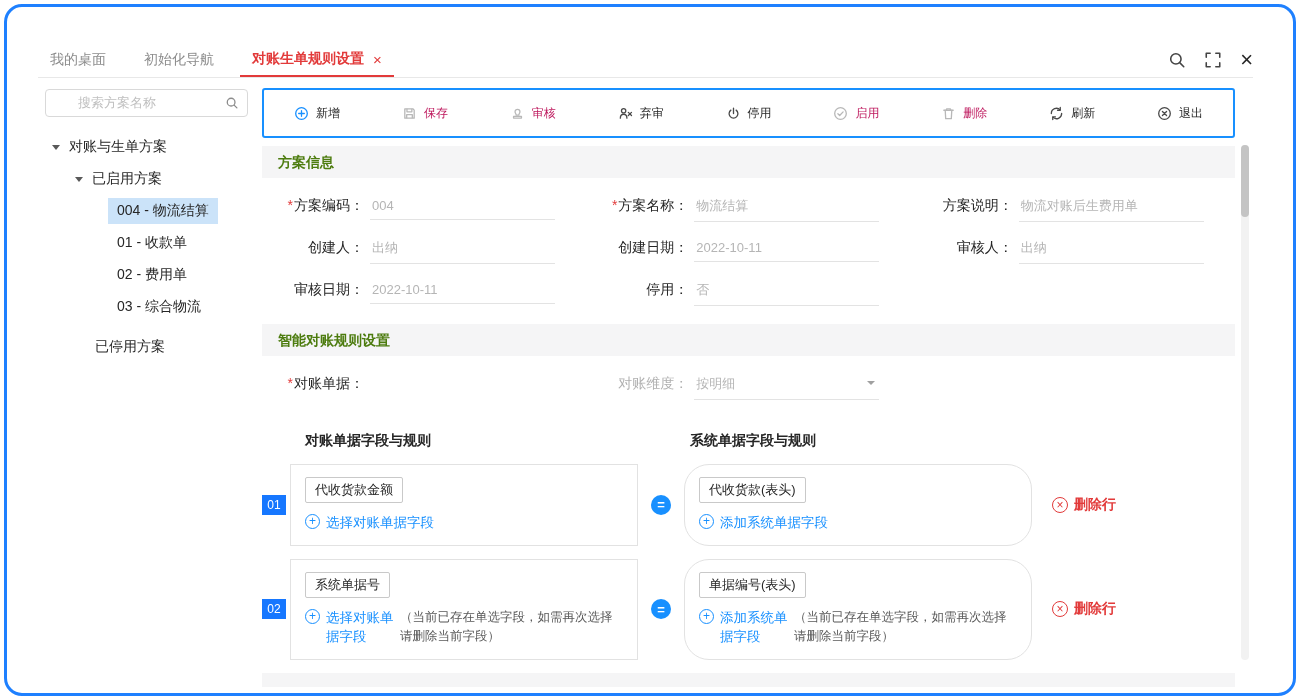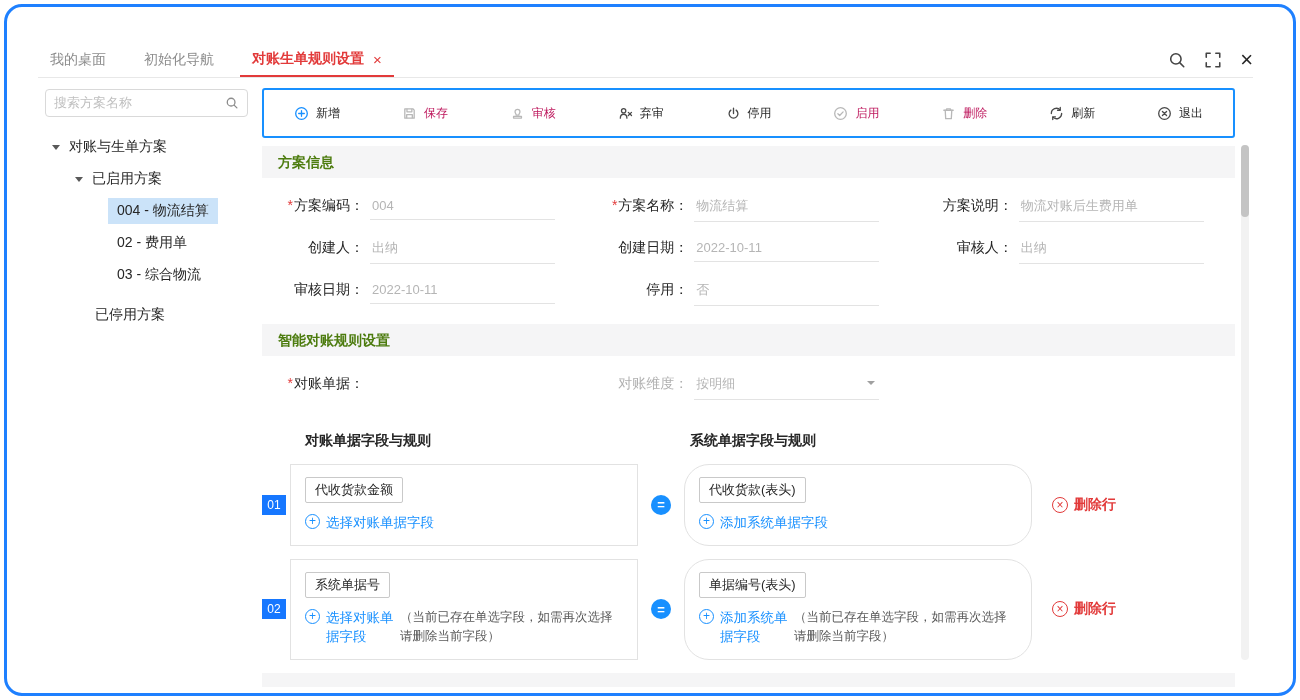--- a/index.html
+++ b/index.html
@@ -17,21 +17,21 @@
   .tab-close { margin-left:9px; font-size:15px; color:#e23a3a; font-weight:normal; }
   .tabbar-actions { margin-left:auto; display:flex; align-items:center; gap:18px; }
   .action-icon { width:18px; height:18px; color:#444; cursor:pointer; }
   .win-close { font-size:22px; color:#262626; line-height:1; cursor:pointer; }
 
   
   .sidebar { position:absolute; left:31px; top:78px; width:224px; bottom:8px; }
   .search-box { margin:4px 0 0 7px; width:203px; height:28px; border:1px solid #d9d9d9;
                 border-radius:4px; display:flex; align-items:center; padding:0 8px; background:#fff; }
   .search-box input { border:none; outline:none; flex:1; font-size:13px; color:#404040;
-                      font-family:Liberation Serif, serif; min-width:0; }
+                      font-family:Liberation Serif, serif; min-width:0;margin-left:24px; }
   .search-box input::placeholder { color:#bfbfbf; }
   .search-icon-sm { width:14px; height:14px; color:#8c8c8c; flex:none; }
   .tree { margin-top:14px; font-size:14px; color:#262626; }
   .tree-row { display:flex; align-items:center; height:32px; cursor:pointer; }
   .caret { width:0; height:0; border-left:4.5px solid transparent; border-right:4.5px solid transparent;
            border-top:5.5px solid #595959; margin-right:9px; flex:none; }
   .lvl0 { padding-left:14px; }
   .lvl1 { padding-left:37px; }
   .lvl2 { padding-left:70px; }
   .lvl1t { padding-left:57px; margin-top:8px; }
@@ -136,20 +136,23 @@
         <span>对账与生单方案</span>
       </div>
       <div class="tree-row lvl1">
         <span class="caret"></span>
         <span>已启用方案</span>
       </div>
       <div class="tree-row lvl2 selected">
         <span class="tree-item-label">004 - 物流结算</span>
       </div>
       <div class="tree-row lvl2">
+        <span class="tree-item-label">01 - 收款单</span>
+      </div>
+      <div class="tree-row lvl2">
         <span class="tree-item-label">02 - 费用单</span>
       </div>
       <div class="tree-row lvl2">
         <span class="tree-item-label">03 - 综合物流</span>
       </div>
       <div class="tree-row lvl1t">
         <span>已停用方案</span>
       </div>
     </div>
   </aside>

